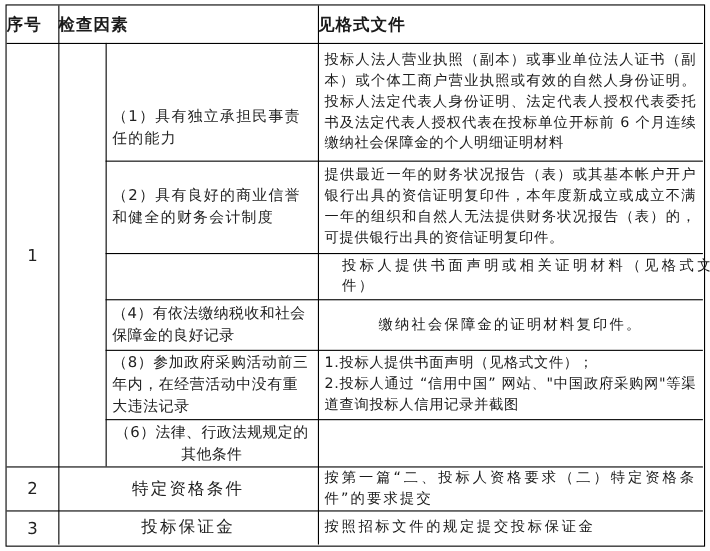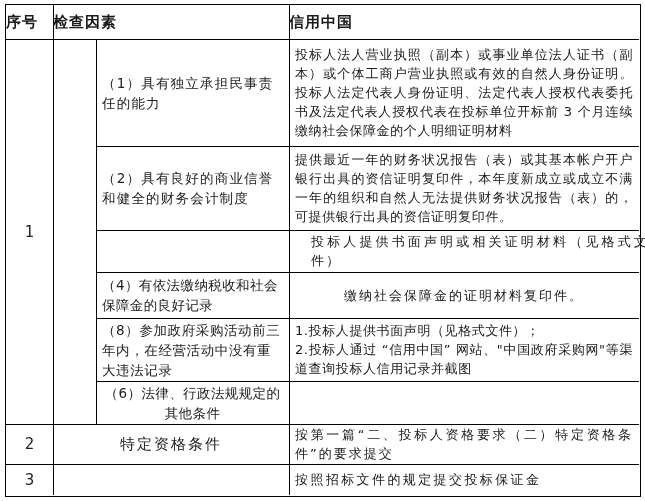--- a/index.html
+++ b/index.html
@@ -95,33 +95,33 @@
   <div class="hline" style="left:0; top:419px; width:633px;"></div>
   <div class="hline" style="left:0; top:459px; width:633px;"></div>
 
   <div class="cell hdr" style="left:0; top:0; width:47px; height:34px;">
     <span>序号</span>
   </div>
   <div class="cell hdr" style="left:47px; top:0; width:236px; height:34px;">
     <span>检查因素</span>
   </div>
   <div class="cell hdr" style="left:283px; top:0; width:350px; height:34px;">
-    <span>信用中国</span>
+    <span>见格式文件</span>
   </div>
 
   <div class="cell center num" style="left:0; top:34px; width:47px; height:385px;">
     <span>1</span>
   </div>
 
 
-  <div class="cell factor" style="left:90px; top:34px; width:193px; height:107px;">
+  <div class="cell factor" style="left:90px; top:24px; width:193px; height:107px;align-items:flex-end;">
     <span>（1）具有独立承担民事责任的能力</span>
   </div>
   <div class="cell txt" style="left:283px; top:34px; width:350px; height:107px;">
-    <span>投标人法人营业执照（副本）或事业单位法人证书（副本）或个体工商户营业执照或有效的自然人身份证明。投标人法定代表人身份证明、法定代表人授权代表委托书及法定代表人授权代表在投标单位开标前 3 个月连续缴纳社会保障金的个人明细证明材料</span>
+    <span>投标人法人营业执照（副本）或事业单位法人证书（副本）或个体工商户营业执照或有效的自然人身份证明。投标人法定代表人身份证明、法定代表人授权代表委托书及法定代表人授权代表在投标单位开标前 6 个月连续缴纳社会保障金的个人明细证明材料</span>
   </div>
 
   <div class="cell factor" style="left:90px; top:141px; width:193px; height:84px;">
     <span>（2）具有良好的商业信誉和健全的财务会计制度</span>
   </div>
   <div class="cell txt" style="left:283px; top:141px; width:350px; height:84px;">
     <span>提供最近一年的财务状况报告（表）或其基本帐户开户银行出具的资信证明复印件，本年度新成立或成立不满一年的组织和自然人无法提供财务状况报告（表）的，可提供银行出具的资信证明复印件。</span>
   </div>
 
   <div class="cell txt" style="left:299px; top:225px; width:350px; height:42px; letter-spacing:2.2px;">
@@ -156,16 +156,19 @@
   <div class="cell center merged-label" style="left:47px; top:419px; width:236px; height:40px;">
     <span>特定资格条件</span>
   </div>
   <div class="cell txt" style="left:283px; top:419px; width:350px; height:40px; letter-spacing:2px;">
     <span>按第一篇“二、投标人资格要求（二）特定资格条件”的要求提交</span>
   </div>
 
   <div class="cell center num" style="left:0; top:459px; width:47px; height:31px;">
     <span>3</span>
   </div>
+  <div class="cell center merged-label" style="left:47px; top:459px; width:236px; height:31px;">
+    <span>投标保证金</span>
+  </div>
   <div class="cell txt" style="left:283px; top:459px; width:350px; height:31px; letter-spacing:2.4px;">
     <span>按照招标文件的规定提交投标保证金</span>
   </div>
 </div>
 
 </body></html>

